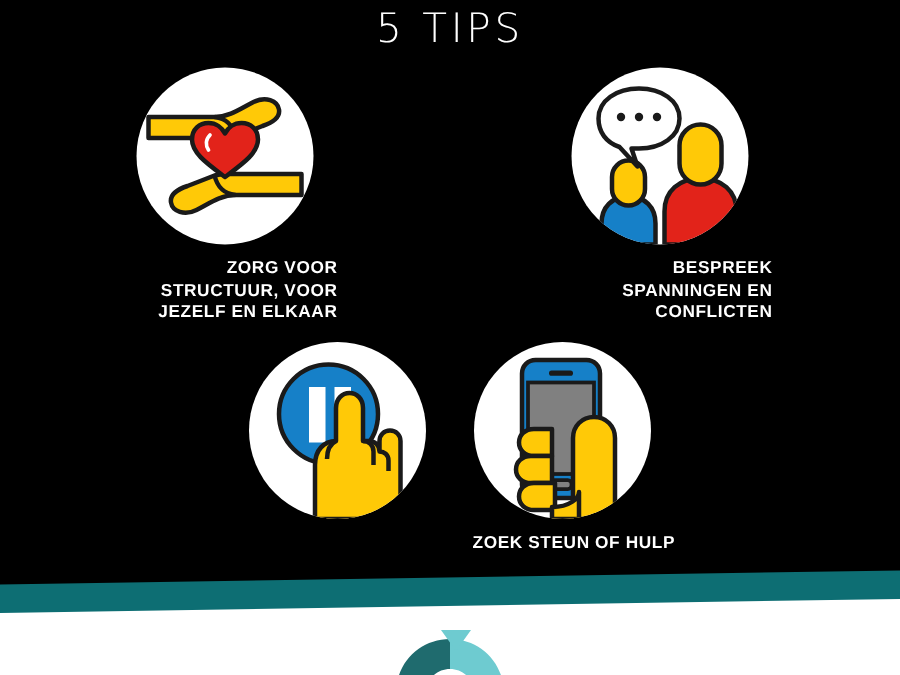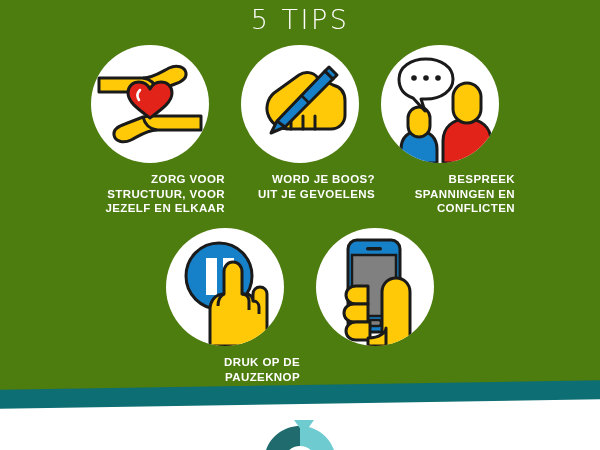--- a/index.html
+++ b/index.html
@@ -10,21 +10,21 @@
     width: 600px;
     height: 450px;
     overflow: hidden;
     font-family: "Liberation Sans", sans-serif;
     background: #ffffff;
   }
   .poster {
     position: relative;
     width: 600px;
     height: 450px;
-    background: #4d7c0f;
+    background: #000000;
     overflow: hidden;
   }
 
   
   .title {
     position: absolute;
     top: 4px;
     left: 0;
     width: 600px;
     text-align: center;
@@ -136,39 +136,20 @@
 
         <path d="M59 73 C47 64 37 57 37 48 C37 41 42 37 48 37 C53 37 57 40 59 44 C61 40 65 37 70 37 C76 37 81 41 81 48 C81 57 71 64 59 73 Z" fill="#e2231a" stroke="#1a1a1a" stroke-width="3" stroke-linejoin="round"></path>
         <path d="M49 45 C46 48 46 52 48 55" fill="none" stroke="#ffffff" stroke-width="2.5" stroke-linecap="round"></path>
       </svg>
     </div>
     <div class="caption">ZORG VOOR
 STRUCTUUR, VOOR
 JEZELF EN ELKAAR</div>
   </div>
 
-  <div class="tip row1" style="left:225px;">
-    <div class="circle">
-      <svg viewBox="0 0 118 118">
-
-        <path d="M28 72 C24 64 26 54 33 48 L58 30 C64 26 72 27 76 32 L92 40 C100 42 104 48 104 56 L104 70
-                 C104 78 98 84 90 84 L50 84 C40 84 32 80 28 72 Z" fill="#ffc907" stroke="#1a1a1a" stroke-width="3" stroke-linejoin="round"></path>
-
-        <path d="M50 84 L50 72 M62 84 L62 71 M74 84 L74 71" fill="none" stroke="#1a1a1a" stroke-width="3" stroke-linecap="round"></path>
-        <path d="M44 84 C40 80 40 74 44 70" fill="none" stroke="#1a1a1a" stroke-width="3"></path>
-
-        <path d="M30 88 L36 76 L84 26 L92 34 L44 82 Z" fill="#1680c8" stroke="#1a1a1a" stroke-width="3" stroke-linejoin="round"></path>
-        <path d="M36 76 L44 82" fill="none" stroke="#1a1a1a" stroke-width="3"></path>
-        <path d="M60 50 L68 58" fill="none" stroke="#1a1a1a" stroke-width="2.5"></path>
-        <path d="M84 26 L88 22 L96 30 L92 34 Z" fill="#1680c8" stroke="#1a1a1a" stroke-width="3" stroke-linejoin="round"></path>
-      </svg>
-    </div>
-    <div class="caption">WORD JE BOOS?
-UIT JE GEVOELENS</div>
-  </div>
 
   <div class="tip row1" style="left:365px;">
     <div class="circle">
       <svg viewBox="0 0 118 118">
 
         <path d="M62 118 L62 96 C62 82 72 74 86 74 C100 74 110 82 110 96 L110 118 Z" fill="#e2231a" stroke="#1a1a1a" stroke-width="3" stroke-linejoin="round"></path>
         <rect x="72" y="38" width="28" height="40" rx="14" fill="#ffc907" stroke="#1a1a1a" stroke-width="3"></rect>
 
         <path d="M20 118 L20 104 C20 93 27 86 38 86 C49 86 56 93 56 104 L56 118 Z" fill="#1680c8" stroke="#1a1a1a" stroke-width="3" stroke-linejoin="round"></path>
         <rect x="27" y="62" width="22" height="30" rx="11" fill="#ffc907" stroke="#1a1a1a" stroke-width="3"></rect>
@@ -194,40 +175,39 @@
         <rect x="57" y="30" width="11" height="37" fill="#ffffff"></rect>
 
         <path d="M44 118 L44 82 C44 72 50 66 58 66 L58 44 C58 38 62 34 67 34 C72 34 76 38 76 44
                  L76 66 L80 66 C84 66 87 69 87 73 L87 66 C87 62 90 59 94 59 C98 59 101 62 101 66
                  L101 118 Z" fill="#ffc907" stroke="#1a1a1a" stroke-width="3" stroke-linejoin="round"></path>
         <path d="M76 66 C80 66 83 69 83 73 L83 82" fill="none" stroke="#1a1a1a" stroke-width="3"></path>
         <path d="M87 73 C90 73 93 75 93 79 L93 86" fill="none" stroke="#1a1a1a" stroke-width="3"></path>
         <path d="M58 66 C54 68 52 72 52 78" fill="none" stroke="#1a1a1a" stroke-width="3"></path>
       </svg>
     </div>
-    <div class="caption">DRUK OP DE
-PAUZEKNOP</div>
   </div>
 
   <div class="tip row2" style="left:300px;">
     <div class="circle">
       <svg viewBox="0 0 118 118">
 
         <rect x="32" y="12" width="52" height="92" rx="9" fill="#1680c8" stroke="#1a1a1a" stroke-width="3"></rect>
         <rect x="36" y="27" width="44" height="61" fill="#808080" stroke="#1a1a1a" stroke-width="2.5"></rect>
         <rect x="50" y="19" width="16" height="3.5" rx="1.7" fill="#1a1a1a"></rect>
         <rect x="51" y="92" width="14" height="6" rx="2.5" fill="#808080" stroke="#1a1a1a" stroke-width="2.5"></rect>
 
         <path d="M66 118 L66 64 C66 56 72 50 80 50 C88 50 94 56 94 64 L94 118 Z" fill="#ffc907" stroke="#1a1a1a" stroke-width="3" stroke-linejoin="round"></path>
         <path d="M40 58 C34 58 30 62 30 67 C30 72 34 76 40 76 L52 76 L52 58 Z" fill="#ffc907" stroke="#1a1a1a" stroke-width="3" stroke-linejoin="round"></path>
         <path d="M38 76 C32 76 28 80 28 85 C28 90 32 94 38 94 L52 94 L52 76 Z" fill="#ffc907" stroke="#1a1a1a" stroke-width="3" stroke-linejoin="round"></path>
         <path d="M40 94 C34 94 30 98 30 103 C30 108 34 112 40 112 L54 112 L54 94 Z" fill="#ffc907" stroke="#1a1a1a" stroke-width="3" stroke-linejoin="round"></path>
         <path d="M52 110 L52 118 L70 118 L70 100 C70 104 64 110 52 110 Z" fill="#ffc907" stroke="#1a1a1a" stroke-width="3" stroke-linejoin="round"></path>
       </svg>
     </div>
+    <div class="caption">ZOEK STEUN OF HULP</div>
   </div>
 
   <div class="band-dark"></div>
   <div class="band-white"></div>
 
   <div class="logo">
     <svg viewBox="0 0 108 60">
       <path d="M54 8 C34 8 18 24 18 44 L18 60 L38 60 L38 44 C38 35 45 28 54 28 Z" fill="#1f6b6e"></path>
       <path d="M54 8 C74 8 90 24 90 44 L90 60 L70 60 L70 44 C70 35 63 28 54 28 Z" fill="#6ecbd0"></path>
       <path d="M48 2 L68 2 L58 16 Z" fill="#6ecbd0"></path>

